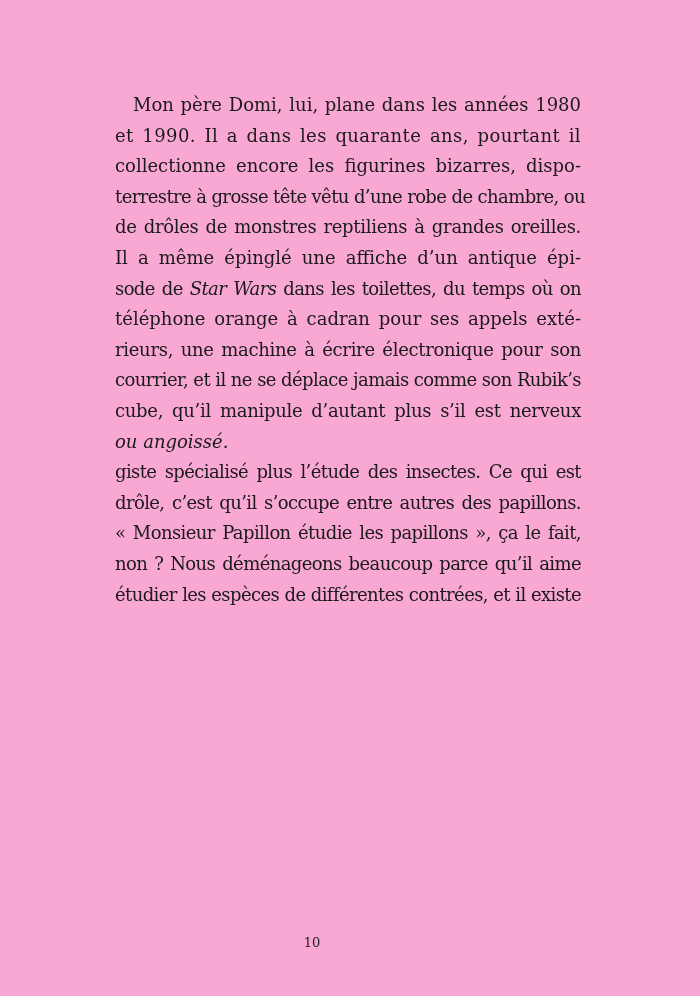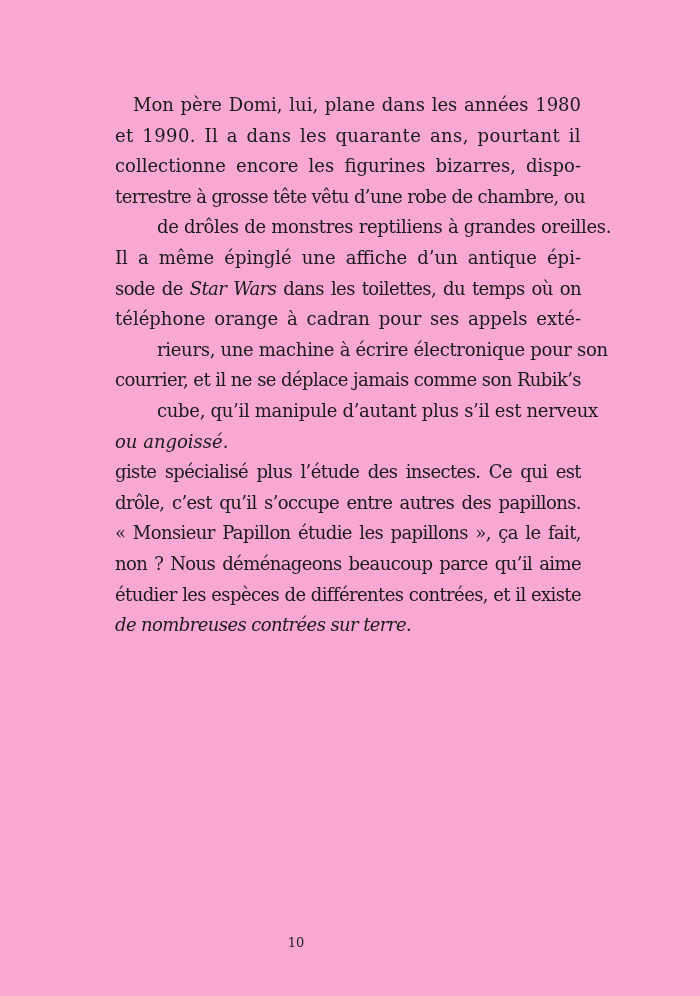--- a/index.html
+++ b/index.html
@@ -41,34 +41,33 @@
     }
     .line.last {
       text-align-last: left;
       font-style: italic;
     }
     .line.indent {
       padding-left: 18px;
     }
     .line.condensed {
       letter-spacing: -0.3px;
-      margin-left: 42px;
     }
     .line.tight {
       letter-spacing: -0.6px;
     }
     .line.loose {
       letter-spacing: 0.4px;
     }
     em {
     }
     .page-number {
       position: absolute;
       top: 935px;
-      left: 0;
+      left: 16px;
       width: 592px;
       text-align: center;
       font-family: "DejaVu Serif", "Liberation Serif", serif;
       font-size: 13px;
       color: #222222;
     }
   </style>
 </head>
 <body>
 
@@ -87,18 +86,17 @@
       <span class="line tight">courrier, et il ne se déplace jamais comme son Rubik’s</span>
       <span class="line condensed">cube, qu’il manipule d’autant plus s’il est nerveux</span>
       <span class="line last">ou angoissé.</span>
     </div>
     <div>
       <span class="line tight">giste spécialisé plus l’étude des insectes. Ce qui est</span>
       <span class="line tight">drôle, c’est qu’il s’occupe entre autres des papillons.</span>
       <span class="line tight">« Monsieur Papillon étudie les papillons », ça le fait,</span>
       <span class="line tight">non ? Nous déménageons beaucoup parce qu’il aime</span>
       <span class="line tight">étudier les espèces de différentes contrées, et il existe</span>
-      <span class="line last tight">de nombreuses contrées sur terre.</span>
     </div>
   </div>
 
   <div class="page-number">10</div>
 </div>
 
 </body></html>

